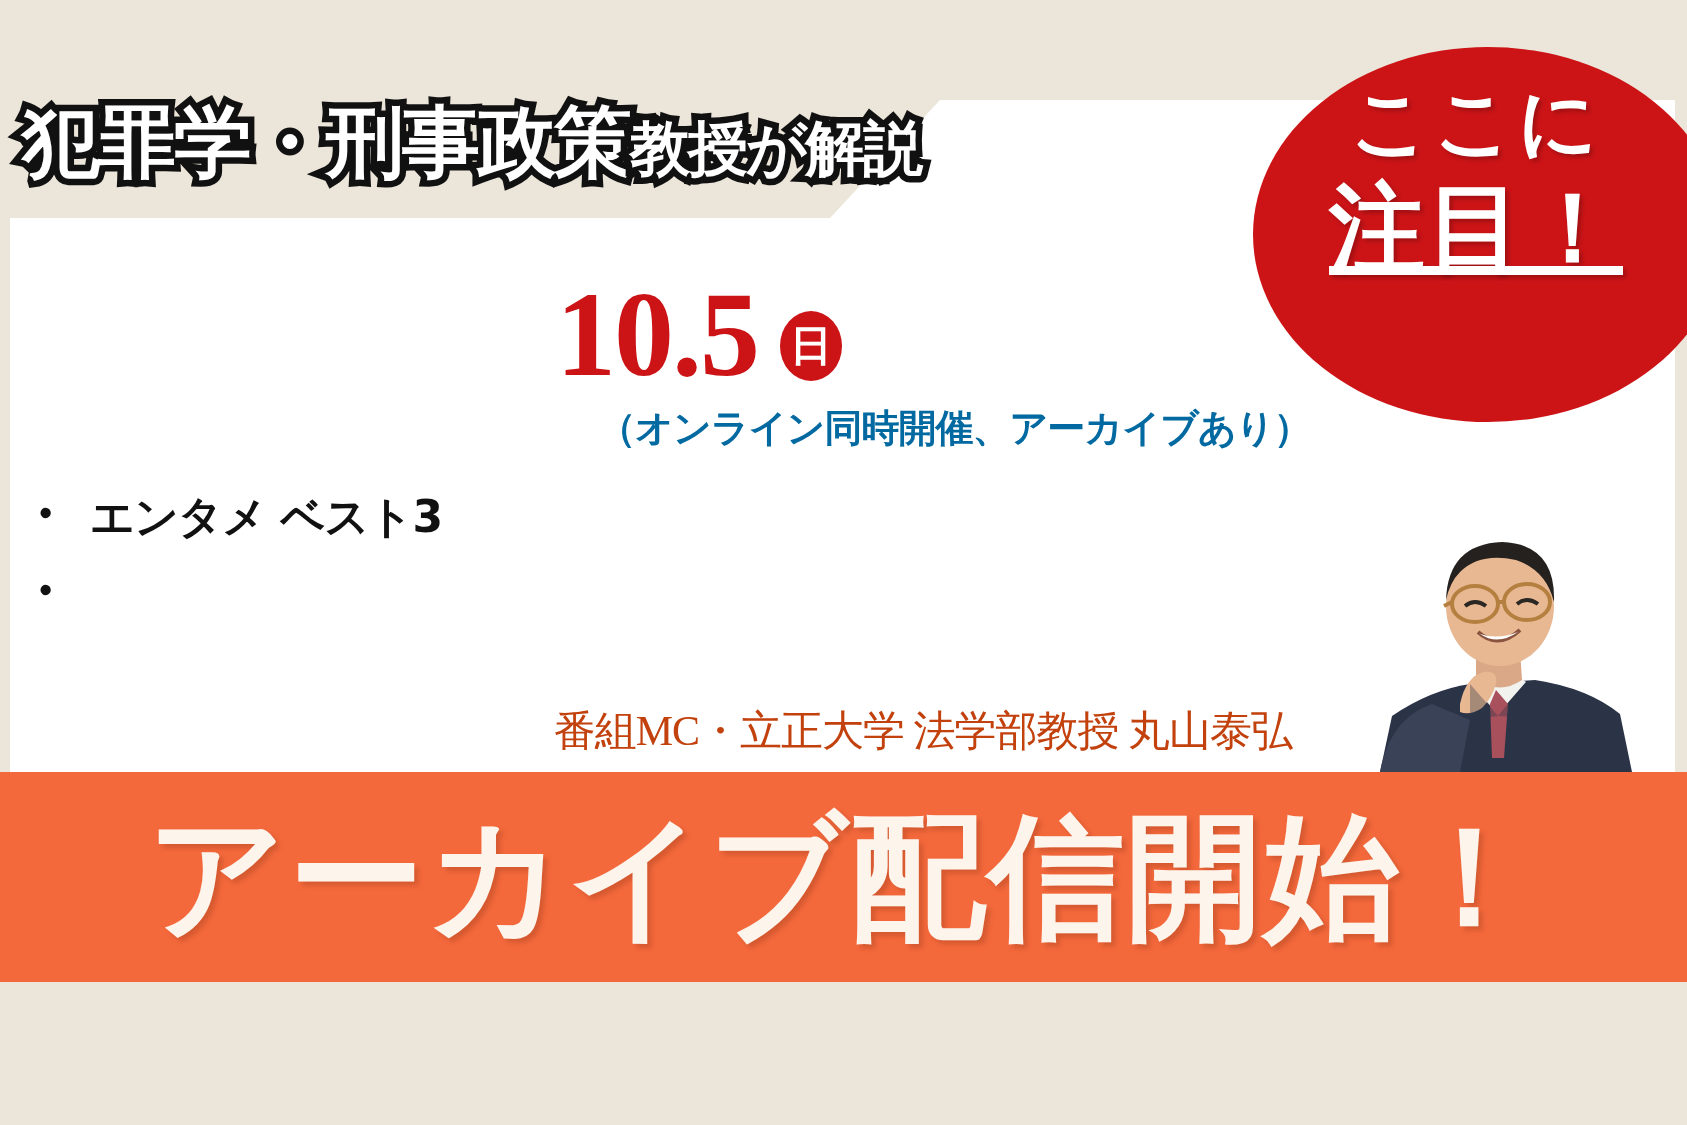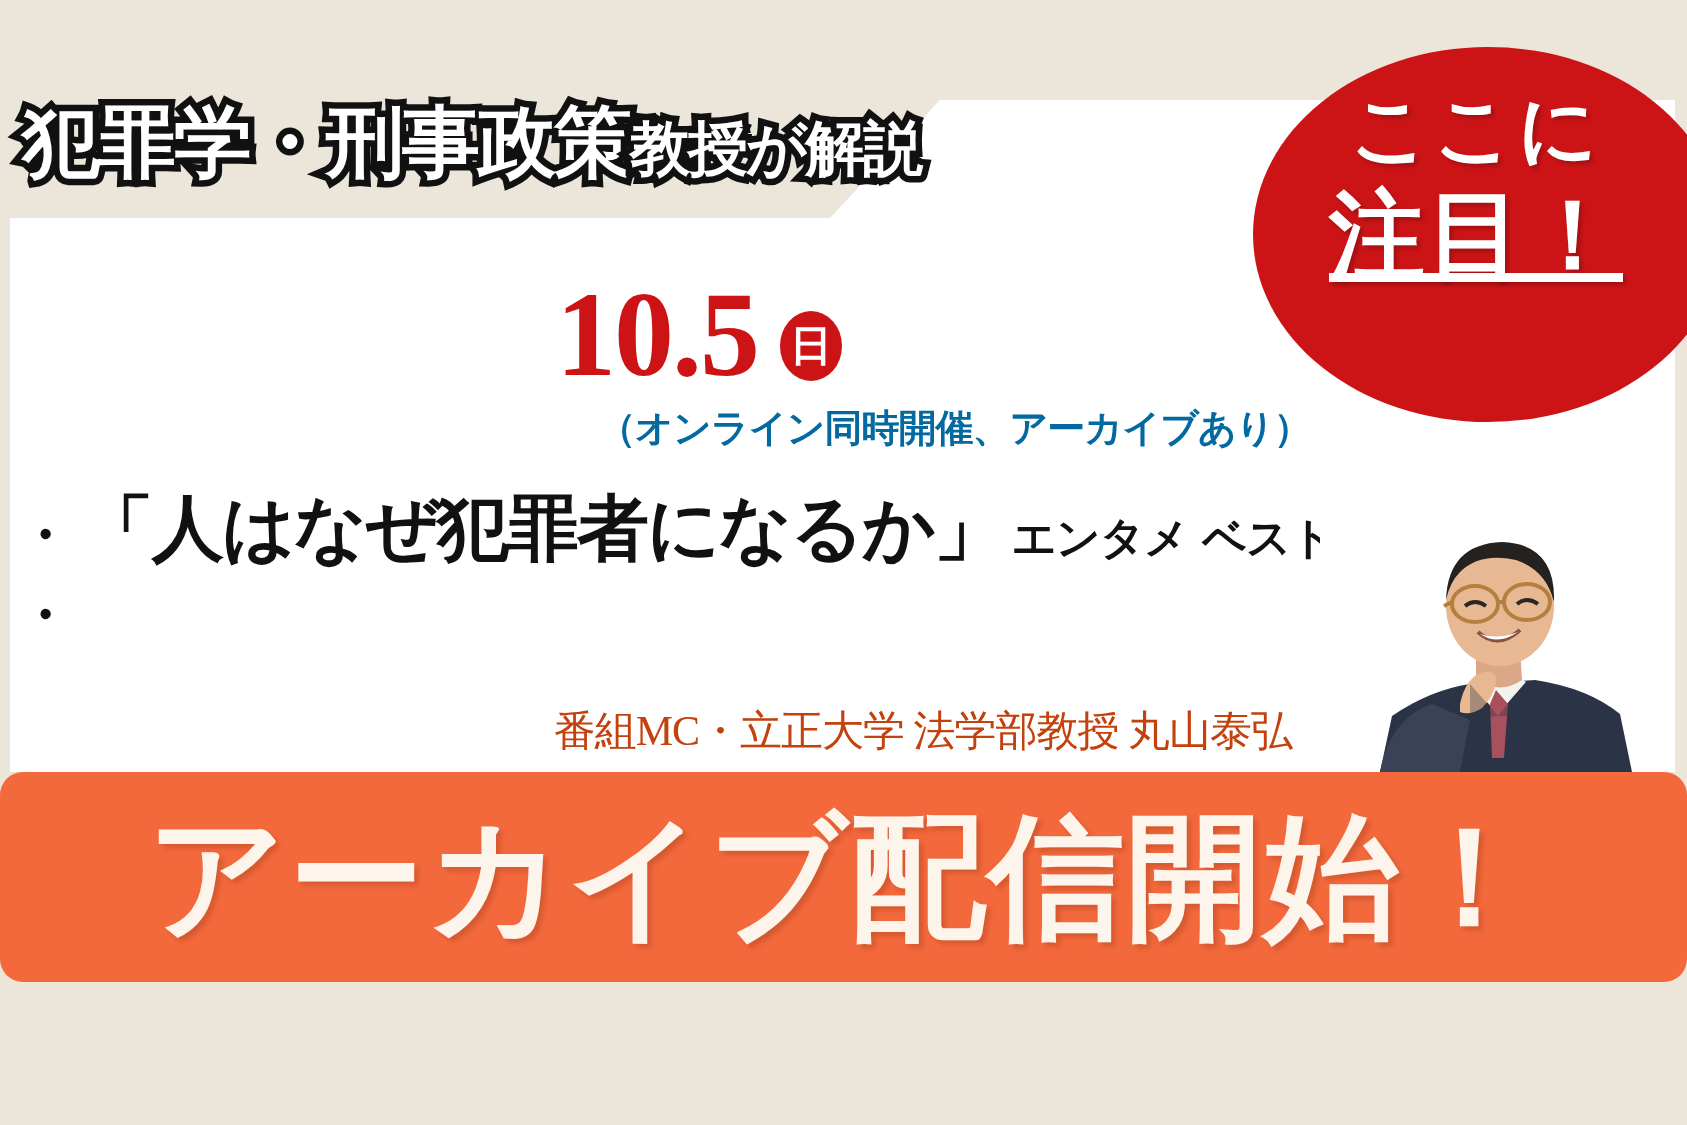--- a/index.html
+++ b/index.html
@@ -32,21 +32,21 @@
   }
   .header-title .small{font-size:60px;}
 
   
   .attention-circle{
     position:absolute;left:1253px;top:47px;width:470px;height:375px;
     background:#cc1417;border-radius:50% 50% 50% 50% / 50% 50% 50% 50%;
     overflow:hidden;
   }
   .attention-circle .ac-inner{
-    position:absolute;left:58px;top:43px;width:330px;
+    position:absolute;left:58px;top:36px;width:330px;
     text-align:center;color:#ffffff;font-weight:bold;line-height:1.02;
     font-family:"DejaVu Sans","Liberation Sans",sans-serif;
     text-shadow:3px 3px 4px rgba(0,0,0,.22);
   }
   .ac-line1{font-size:78px;letter-spacing:4px;}
   .ac-line2{font-size:96px;letter-spacing:2px;margin-top:17px;text-decoration:underline;}
 
   
   .rec-badge{
     position:absolute;left:75px;top:288px;width:455px;height:119px;
@@ -105,21 +105,21 @@
   
   .photo{
     position:absolute;left:1320px;top:508px;width:355px;height:264px;overflow:hidden;
     background:#ffffff;
   }
   .photo svg{display:block;}
 
   
   .orange-banner{
     position:absolute;left:0;top:772px;width:1687px;height:210px;background:#f4693c;
-    display:flex;align-items:center;justify-content:center;border-radius:23px;
+    display:flex;align-items:center;justify-content:center;
   }
   .orange-banner span{
     color:#fdf4ec;font-size:136px;font-weight:bold;letter-spacing:2px;line-height:1;
     font-family:"DejaVu Sans","Liberation Sans",sans-serif;
     text-shadow:4px 4px 5px rgba(120,40,10,.25);
     white-space:nowrap;
   }
   .bottom-cream{position:absolute;left:0;top:982px;width:1687px;height:143px;background:#ece5d9;}
 </style>
 </head>
@@ -145,21 +145,20 @@
 
   <div class="date-row">
     <div class="date-big">10.5</div>
     <div class="day-circle">日</div>
   </div>
   <div class="sub-note">（オンライン同時開催、アーカイブあり）</div>
 
   <div class="bullets">
     <div class="bullet">
       <span class="dot">・</span>
-      <span class="b-main">「人はなぜ犯罪者になるか」</span>
       <span class="b-sub">エンタメ ベスト3</span>
     </div>
     <div class="bullet bullet2">
       <span class="dot">・</span>
       <span class="b-sub"></span>
     </div>
   </div>
 
   <div class="credit">番組MC・立正大学  法学部教授 丸山泰弘</div>
 

